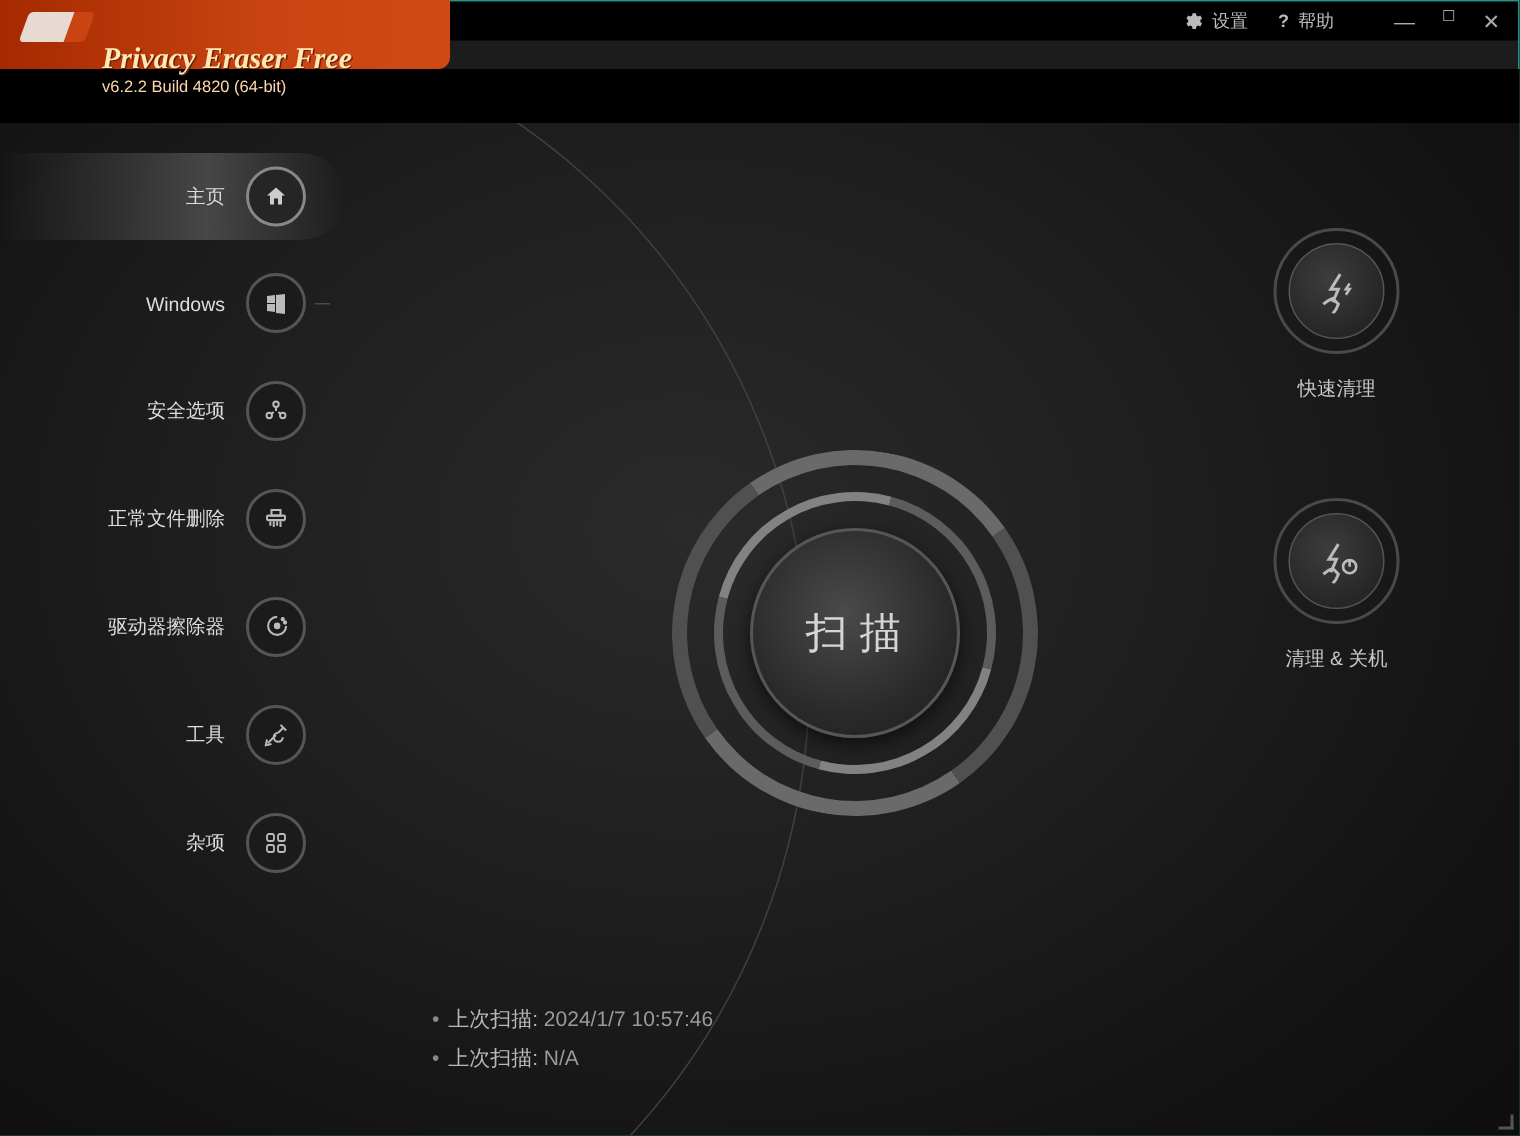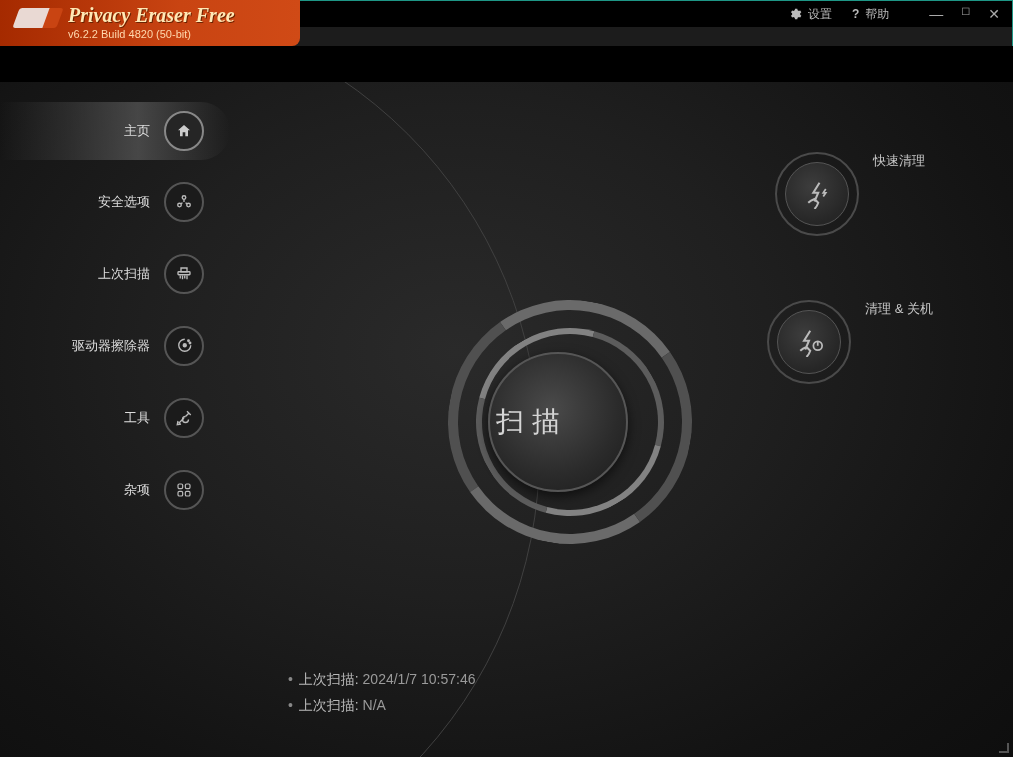--- a/index.html
+++ b/index.html
@@ -13,21 +13,21 @@
 .wbtn .mx { font-size:10px; }
 
 
 .banner { position: absolute; left: 0; top: 0; height: 46px; width: 300px;
   background: linear-gradient(to right, #a52a00, #c94412 60%, #d04a16);
   border-bottom-right-radius: 8px; padding: 4px 0 0 16px; z-index:5;
   display:flex; align-items:flex-start; gap:10px; }
 .eraser-icon { width: 42px; height: 26px; position: relative; margin-top:4px;}
 .eraser-icon .body { position:absolute; width:36px; height:20px; background:#e9d9d3; transform: skewX(-20deg); border-radius:3px; }
 .eraser-icon .band { position:absolute; right:-2px; top:0; width:14px; height:20px; background:#c94412; transform: skewX(-20deg); border-radius: 0 3px 3px 0;}
-.appname { font-family: Georgia, serif; font-style: italic; font-weight: bold; font-size: 20px; color: #ffe8b5; text-shadow: 1px 1px 0 #6b2200; }
+.appname { font-family: Georgia, serif; font-style: italic; font-weight: bold; font-size: 20px; color: #ffe8b5; text-shadow: 1px 1px 0 #6b2200; margin-top: 24px; }
 .appver { font-size: 11px; color: #ffd8ad; margin-top:1px;}
 
 
 .subhdr { position:absolute; top:46px; left:0; right:0; height:36px; background:#000; display:flex; align-items:center; justify-content:space-between; padding: 0 16px 0 320px; font-size:12px; color:#aaa;}
 .pagetitle { position:absolute; left:320px; top:52px; font-size:18px; color:#ddd; }
 .subhdr .secinfo { position:absolute; right:16px; top:56px; display:flex; align-items:center; gap:6px; font-size:12px;}
 .secinfo .lnk { color:#33c9b6; text-decoration:underline; cursor:pointer;}
 .secinfo .sep { color:#777; margin:0 2px;}
 
 
@@ -45,26 +45,26 @@
 .navicon { width:40px; height:40px; border:2px solid #555; border-radius:50%; display:flex; align-items:center; justify-content:center; background:#1b1b1b; color:#bbb;}
 .navitem.first .navicon { border-color:#888; background:#252525;}
 
 
 .scanwrap { position:absolute; left:470px; top:240px; width:200px; height:200px; }
 .ring { position:absolute; border-radius:50%; }
 .ring.o1 { left:-22px; top:-22px; width:244px; height:244px; border:10px solid transparent; border-top-color:#6a6a6a; border-left-color:#505050; transform:rotate(10deg);}
 .ring.o2 { left:-22px; top:-22px; width:244px; height:244px; border:10px solid transparent; border-bottom-color:#6a6a6a; border-right-color:#505050; transform:rotate(10deg);}
 .ring.i1 { left:6px; top:6px; width:188px; height:188px; border:6px solid transparent; border-top-color:#828282; border-right-color:#5c5c5c; transform:rotate(-30deg);}
 .ring.i2 { left:6px; top:6px; width:188px; height:188px; border:6px solid transparent; border-bottom-color:#828282; border-left-color:#5c5c5c; transform:rotate(-30deg);}
-.scanbtn { position:absolute; left:18px; top:30px; width:140px; height:140px; border-radius:50%; background: radial-gradient(circle at 45% 40%, #4a4a4a, #2b2b2b 60%, #1a1a1a); border:2px solid #565656; display:flex; align-items:center; justify-content:flex-start; cursor:pointer; box-shadow: 0 4px 12px rgba(0,0,0,0.6);}
+.scanbtn { position:absolute; left:30px; top:30px; width:140px; height:140px; border-radius:50%; background: radial-gradient(circle at 45% 40%, #4a4a4a, #2b2b2b 60%, #1a1a1a); border:2px solid #565656; display:flex; align-items:center; justify-content:center; cursor:pointer; box-shadow: 0 4px 12px rgba(0,0,0,0.6);}
 .scanbtn span { font-size:28px; color:#d5d5d5; letter-spacing:8px; padding-left:6px; font-family: "SimSun", serif;}
 
 
 .actions { position:absolute; right:80px; top:70px; display:flex; flex-direction:column; gap:64px; align-items:center;}
-.actitem { display:flex; flex-direction:row; gap:14px; cursor:pointer;}
+.actitem { display:flex; flex-direction:column; align-items:center; gap:14px; cursor:pointer;}
 .actcircle { width:84px; height:84px; position:relative; }
 .actcircle .outer { position:absolute; inset:0; border:2px solid #4a4a4a; border-radius:50%; }
 .actcircle .inner { position:absolute; left:10px; top:10px; right:10px; bottom:10px; border-radius:50%; background: radial-gradient(circle at 42% 38%, #3d3d3d, #262626 70%); border:1px solid #555; display:flex; align-items:center; justify-content:center; color:#b5b5b5; }
 .actlabel { font-size:13px; color:#c8c8c8;}
 
 
 .bottominfo { position:absolute; left:288px; bottom:38px; font-size:14px; color:#b8b8b8; line-height:1.9;}
 .bottominfo .bullet::before{ content:"• "; color:#888; margin-right:2px;}
 .bottominfo .val { color:#9a9a9a; }
 
@@ -94,21 +94,21 @@
   </div>
 </div>
 
 <div class="banner">
   <div class="eraser-icon">
     <div class="body"></div>
       <div class="band"></div>
   </div>
   <div>
     <div class="appname">Privacy Eraser Free</div>
-    <div class="appver">v6.2.2 Build 4820 (50-bit)</div>
+    <div class="appver">v6.2.2 Build 4820 (64-bit)</div>
   </div>
 </div>
 
 <div class="pagetitle">主页</div>
 <div class="subhdr">
   <div></div>
   <div class="secinfo">
     <span>
       <svg width="12" height="12" viewBox="0 0 24 24" fill="none" stroke="#aaa" stroke-width="2">
           <path d="M12 2l8 3v6c0 5-3.5 9-8 11-4.5-2-8-6-8-11V5l8-3z"></path>
@@ -126,32 +126,41 @@
   <div class="nav">
     <div class="navitem first">
       <span class="navlabel">主页</span>
       <span class="navicon">
         <svg width="16" height="16" viewBox="0 0 24 24" fill="#ccc">
             <path d="M12 3l9 8h-3v9h-4v-6H10v6H6v-9H3l9-8z"></path>
           </svg>
       </span>
     </div>
     <div class="navitem">
+      <span class="navlabel">Windows</span>
+      <span class="navicon">
+        <svg width="16" height="16" viewBox="0 0 24 24" fill="#bbb">
+            <path d="M3 5l8-1v8H3V5zm9-1l9-1v10h-9V4zM3 13h8v8l-8-1v-7zm9 0h9v10l-9-1v-9z"></path>
+          </svg>
+      </span>
+      <div class="conn" style="left:210px; margin-top:0;"></div>
+    </div>
+    <div class="navitem">
       <span class="navlabel">安全选项</span>
       <span class="navicon">
         <svg width="18" height="18" viewBox="0 0 24 24" fill="none" stroke="#bbb" stroke-width="1.8">
             <circle cx="12" cy="6" r="2.4"></circle>
             <circle cx="6" cy="16" r="2.4"></circle>
             <circle cx="18" cy="16" r="2.4"></circle>
             <path d="M12 8.4V12M10 13l-2.5 1.5M14 13l2.5 1.5"></path>
           </svg>
       </span>
     </div>
     <div class="navitem">
-      <span class="navlabel">上次扫描</span>
+      <span class="navlabel">正常文件删除</span>
       <span class="navicon">
         <svg width="18" height="18" viewBox="0 0 24 24" fill="none" stroke="#bbb" stroke-width="1.8">
             <rect x="4" y="9" width="16" height="4" rx="1"></rect>
             <path d="M8 4h8v5H8zM7 14v4M10 14v5M13 14v4M16 14v5"></path>
           </svg>
       </span>
     </div>
     <div class="navitem">
       <span class="navlabel">驱动器擦除器</span>
       <span class="navicon">

